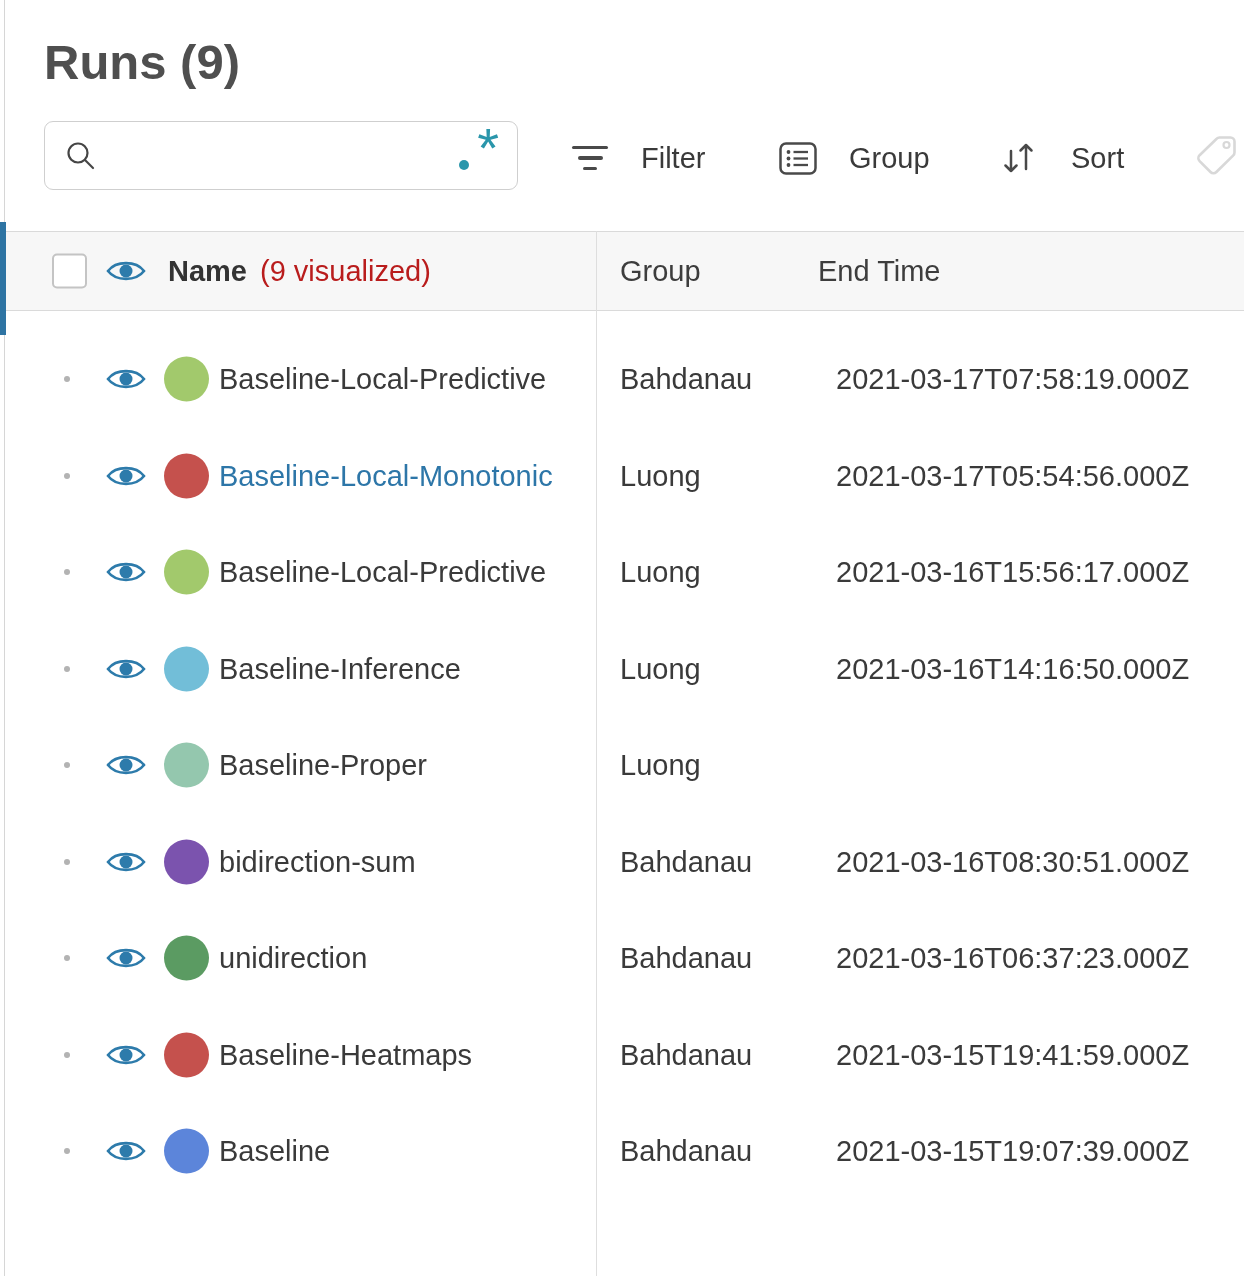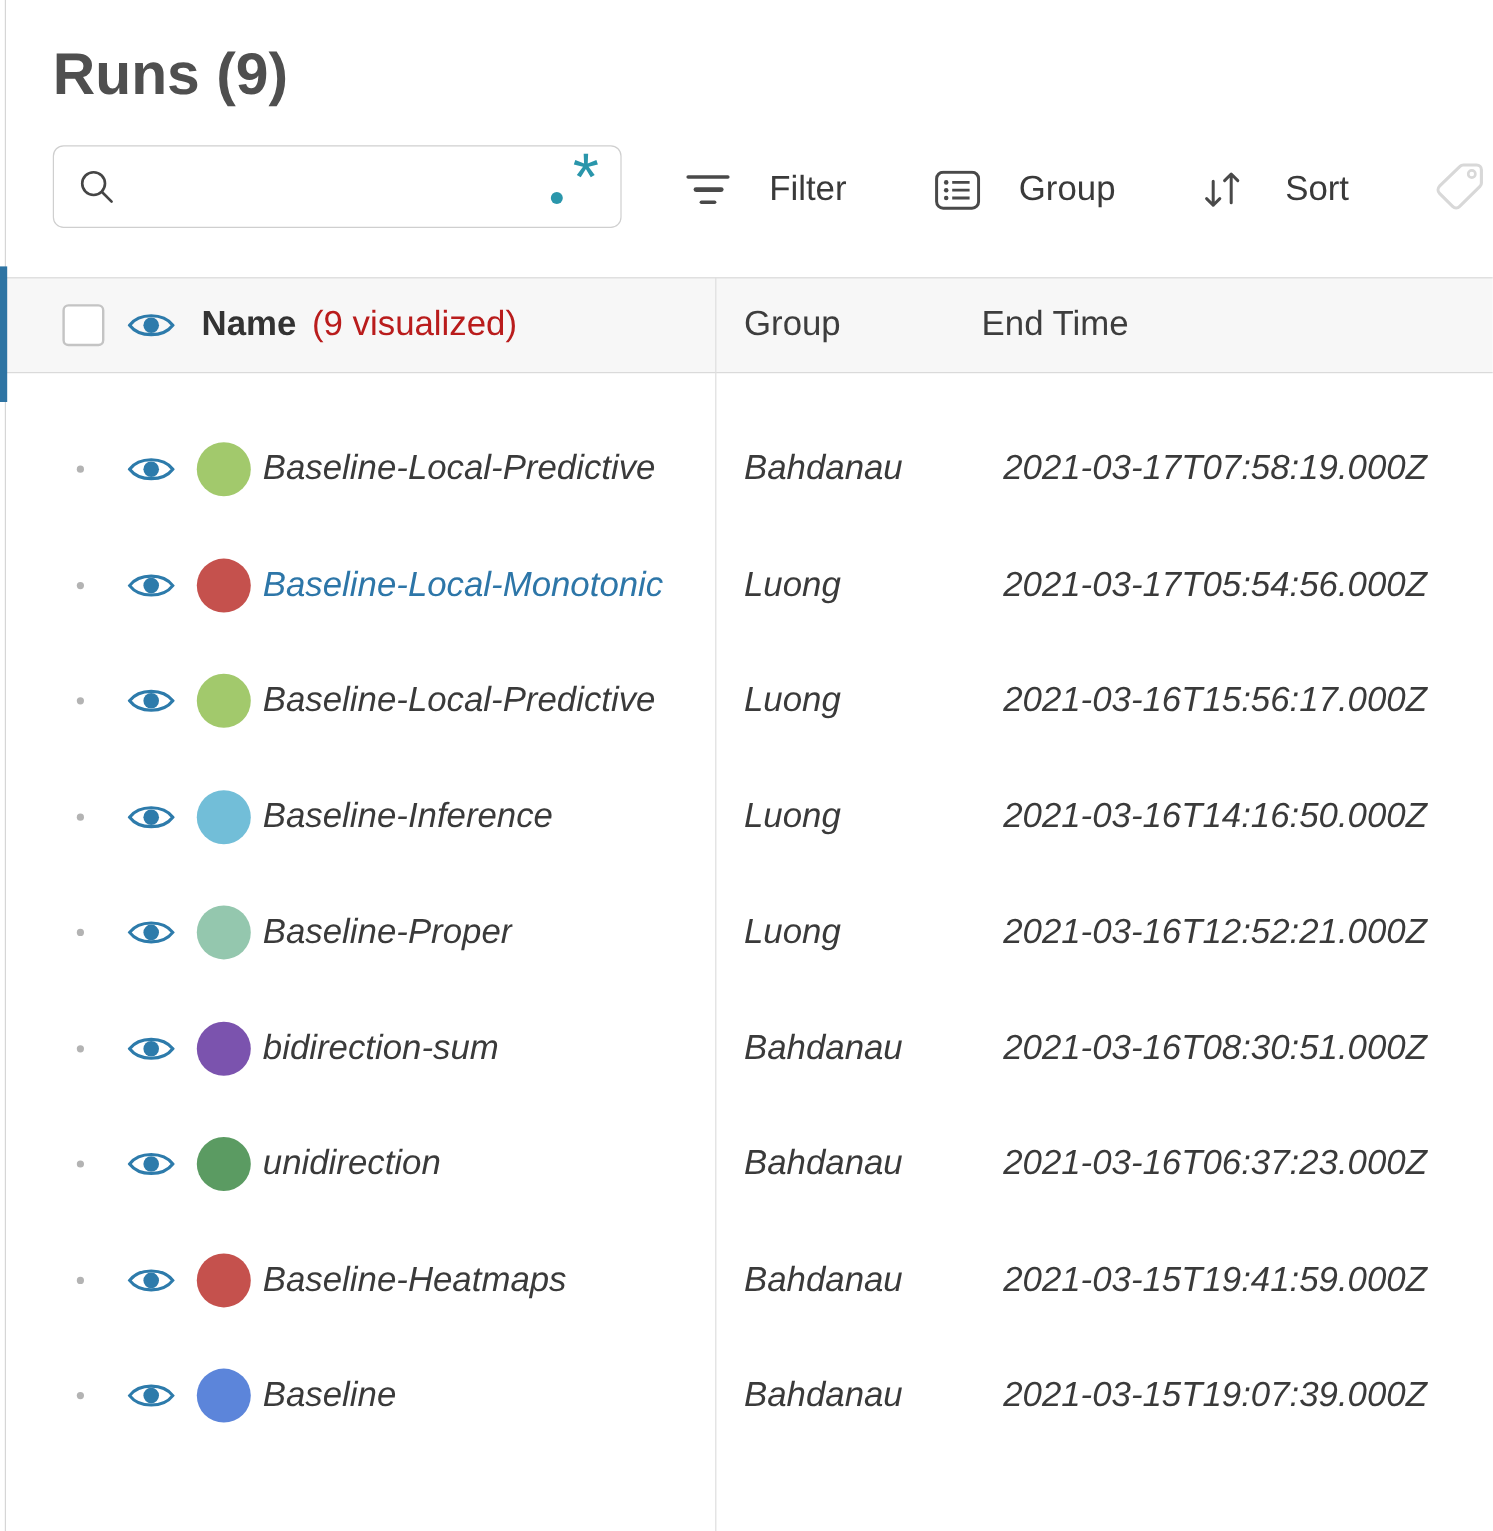--- a/index.html
+++ b/index.html
@@ -55,21 +55,21 @@
   }
   .eye { position:absolute; left:106px; top:50%; transform:translateY(-50%); width:40px; height:26px; color:var(--eye); cursor:pointer; }
 
   .head-name-wrap { position:absolute; left:168px; top:50%; transform:translateY(-50%); display:flex; gap:13px; align-items:baseline; font-size:29px; white-space:nowrap; }
   .head-name { font-weight:700; color:#333; }
   .head-annot { font-weight:400; color:#b91c1c; }
   .col-group, .col-end { position:absolute; top:50%; transform:translateY(-50%); font-size:29px; color:#3d3d3d; white-space:nowrap; }
   .col-group { left:620px; }
   .col-end   { left:818px; }
 
-  .tbody { position:absolute; left:0; top:343px; width:1084px;font-style:italic; }
+  .tbody { position:absolute; left:0; top:331px; width:1084px; }
   .row { position:relative; height:96.5px; }
   .drag-dot { position:absolute; left:64px; top:50%; transform:translateY(-50%); width:6px; height:6px; border-radius:50%; background:#b3b3b3; cursor:grab; }
   .run-dot { position:absolute; left:164px; top:50%; transform:translateY(-50%); width:45px; height:45px; border-radius:50%; }
   .run-name { position:absolute; left:219px; top:50%; transform:translateY(-50%); font-size:29px; color:#3a3a3a; max-width:376px; overflow:hidden; white-space:nowrap; cursor:pointer; }
   .run-name.link { color:var(--link); }
   .run-group, .run-end { position:absolute; top:50%; transform:translateY(-50%); font-size:29px; color:#3a3a3a; white-space:nowrap; }
   .run-group { left:620px; }
   .run-end   { left:818px;margin-left:18px; }
 </style>
 </head>
@@ -196,21 +196,20 @@
 
   <div class="row">
     <span class="drag-dot"></span>
     <svg class="eye" viewBox="0 0 40 26">
       <path d="M2 13 C10 2.5, 30 2.5, 38 13 C30 23.5, 10 23.5, 2 13 Z" fill="none" stroke="currentColor" stroke-width="2.6"></path>
       <circle cx="20" cy="13" r="6.5" fill="currentColor"></circle>
     </svg>
     <span class="run-dot" style="background: rgb(148, 199, 174);"></span>
     <span class="run-name">Baseline-Proper</span>
     <span class="run-group">Luong</span>
-    <span class="run-end">2021-03-16T12:52:21.000Z</span>
   </div>
 
   <div class="row">
     <span class="drag-dot"></span>
     <svg class="eye" viewBox="0 0 40 26">
       <path d="M2 13 C10 2.5, 30 2.5, 38 13 C30 23.5, 10 23.5, 2 13 Z" fill="none" stroke="currentColor" stroke-width="2.6"></path>
       <circle cx="20" cy="13" r="6.5" fill="currentColor"></circle>
     </svg>
     <span class="run-dot" style="background: rgb(123, 83, 174);"></span>
     <span class="run-name">bidirection-sum</span>

